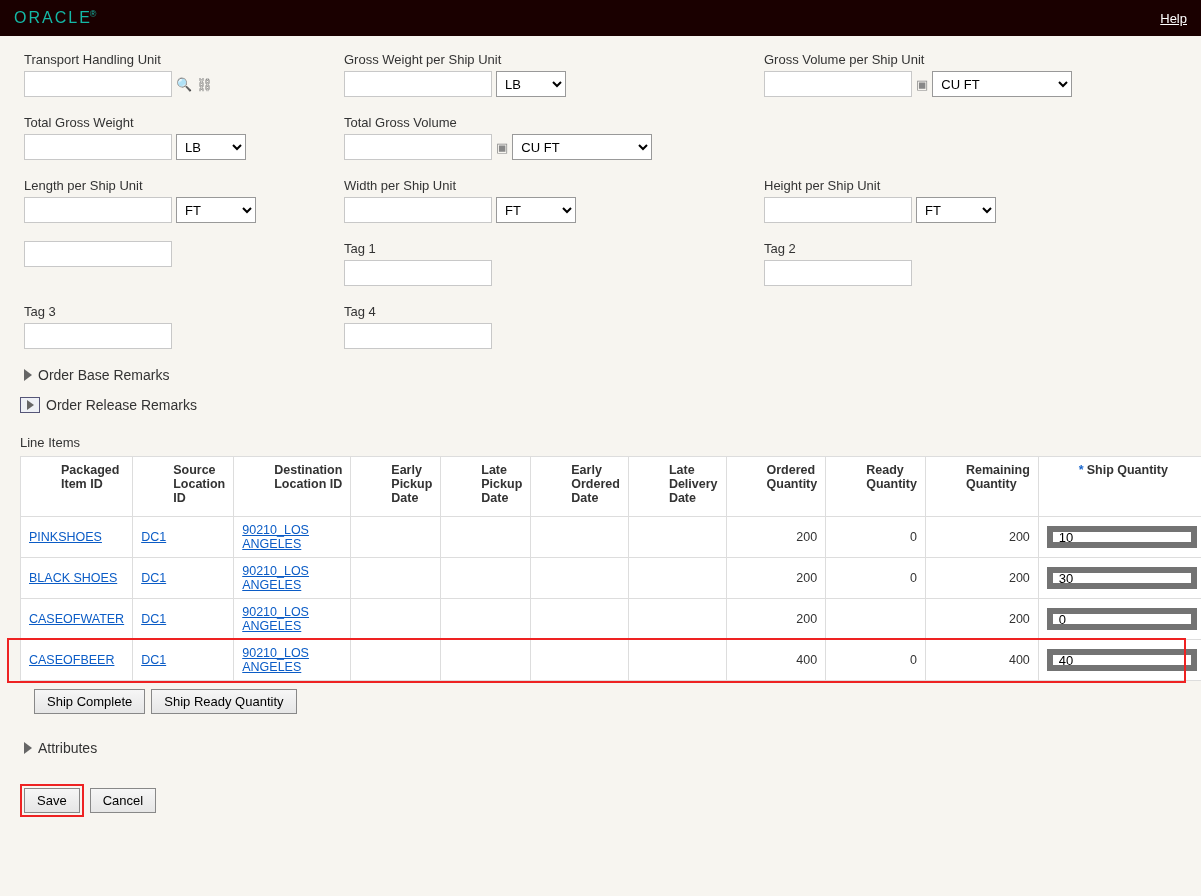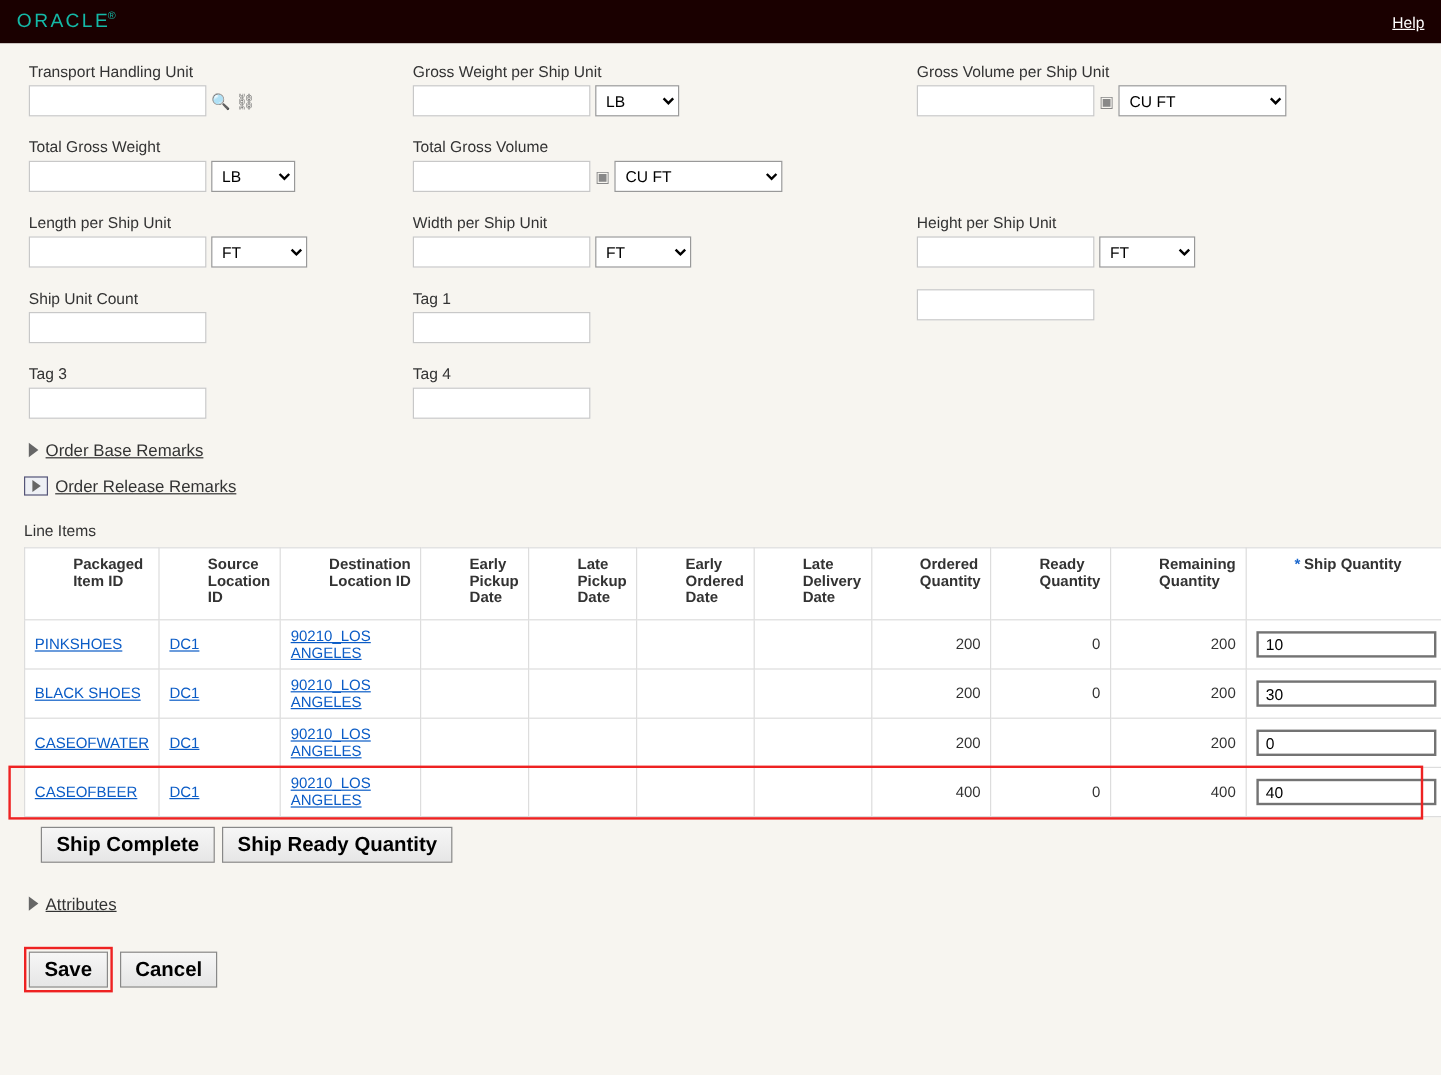--- a/index.html
+++ b/index.html
@@ -94,21 +94,20 @@
     font-size: 13px;
     cursor: pointer;
   }
   .section-toggle {
     display: flex;
     align-items: center;
     gap: 6px;
     margin: 14px 0 10px 6px;
     font-size: 14px;
     cursor: pointer;
-    text-decoration: underline;
   }
   .tri {
     width: 0; height: 0;
     border-top: 6px solid transparent;
     border-bottom: 6px solid transparent;
     border-left: 8px solid #666;
     display: inline-block;
   }
   .tri-boxed {
     width: 20px; height: 16px;
@@ -150,36 +149,36 @@
     padding-left: 40px;
   }
   table.line-items td.num { text-align: right; }
   table.line-items td a, table.line-items th a {
     color: #0b5cc6;
   }
   .req-star { color: #1a66cc; font-weight: bold; margin-right: 3px; }
   input.ship-qty {
     width: 150px;
     height: 22px;
-    border: 2px solid #737373;
+    border: 6px solid #737373;
     padding: 2px 6px;
     font-size: 13px;
   }
   .tbl-wrap { position: relative; }
   .row-highlight {
     position: absolute;
     border: 2px solid #e22;
     pointer-events: none;
   }
   .btn {
     border: 1px solid #888;
     background: linear-gradient(#f6f6f6, #e6e6e6);
     padding: 4px 12px;
-    font-size: 17px;
-    font-weight: 700;
+    font-size: 13px;
+    font-weight: 400;
     cursor: pointer;
   }
   .btn-row {
     display: flex;
     gap: 6px;
     margin: 8px 0 0 16px;
   }
   .save-hl {
     border: 2px solid #e22;
     padding: 2px;
@@ -277,32 +276,32 @@
       <label class="field-label">Height per Ship Unit</label>
       <div class="controls">
         <input class="txt w-md" style="">
         <select class="sel" style="width:80px">
           <option>FT</option>
         </select>
       </div>
     </div>
 
     <div class="field">
-      <label class="field-label">Ship Unit Count</label>
       <div class="controls">
           <input class="txt w-sm" style="">
         </div>
     </div>
     <div class="field">
       <label class="field-label">Tag 1</label>
       <div class="controls">
           <input class="txt w-md" style="">
         </div>
     </div>
     <div class="field">
+      <label class="field-label">Tag 2</label>
       <div class="controls">
           <input class="txt w-md" style="">
         </div>
     </div>
 
     <div class="field">
       <label class="field-label">Tag 3</label>
       <div class="controls">
           <input class="txt w-sm" style="">
         </div>

